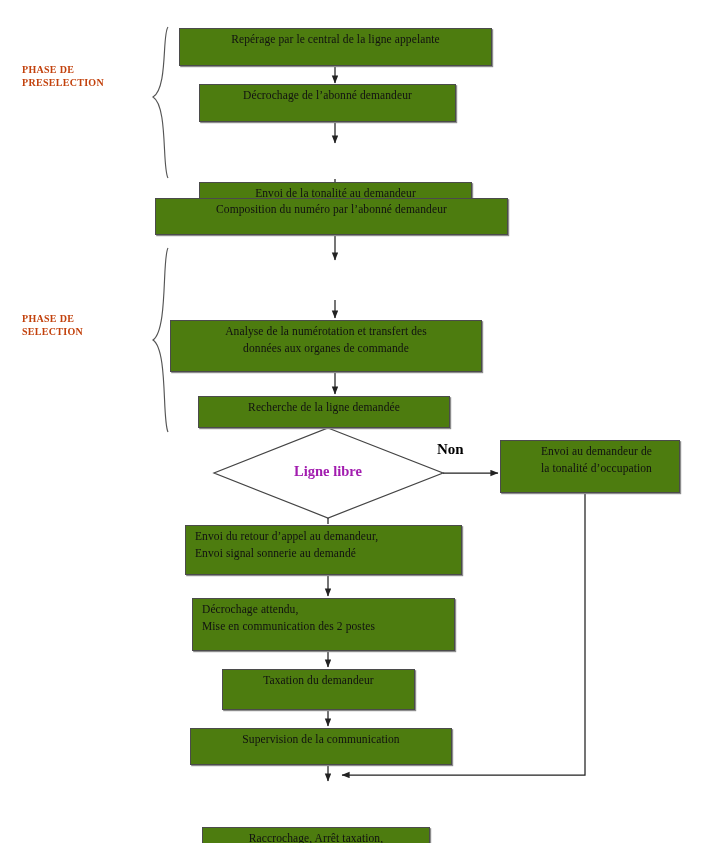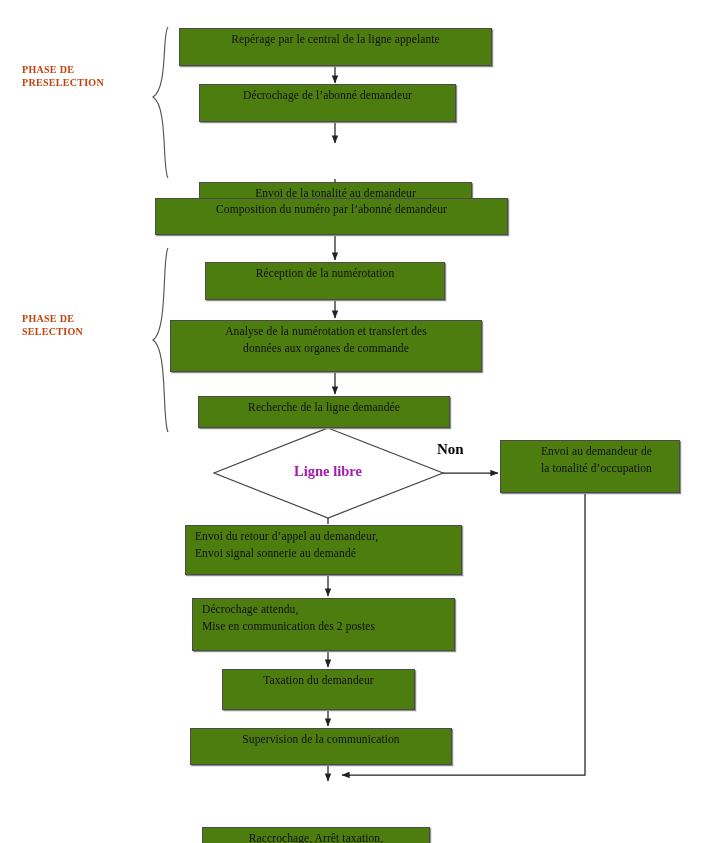--- a/index.html
+++ b/index.html
@@ -126,23 +126,20 @@
   </div>
 
   <div class="node" style="left:199px; top:144px; width:273px; height:26px;margin-top:38px;">
     <span class="txt">Envoi de la tonalité au demandeur</span>
   </div>
 
   <div class="node" style="left:155px; top:198px; width:353px; height:37px;">
     <span class="txt">Composition du numéro par l’abonné demandeur</span>
   </div>
 
-  <div class="node" style="left:205px; top:262px; width:240px; height:38px;">
-    <span class="txt">Réception de la numérotation</span>
-  </div>
 
   <div class="node" style="left:170px; top:320px; width:312px; height:52px;">
     <span class="txt">Analyse de la numérotation et transfert des
 données aux organes de commande</span>
   </div>
 
   <div class="node" style="left:198px; top:396px; width:252px; height:32px;">
     <span class="txt">Recherche de la ligne demandée</span>
   </div>
 

